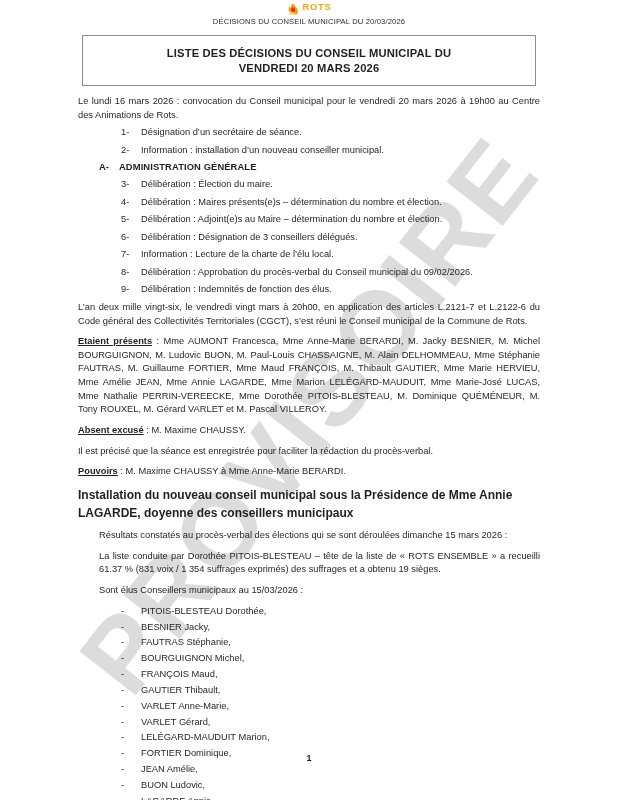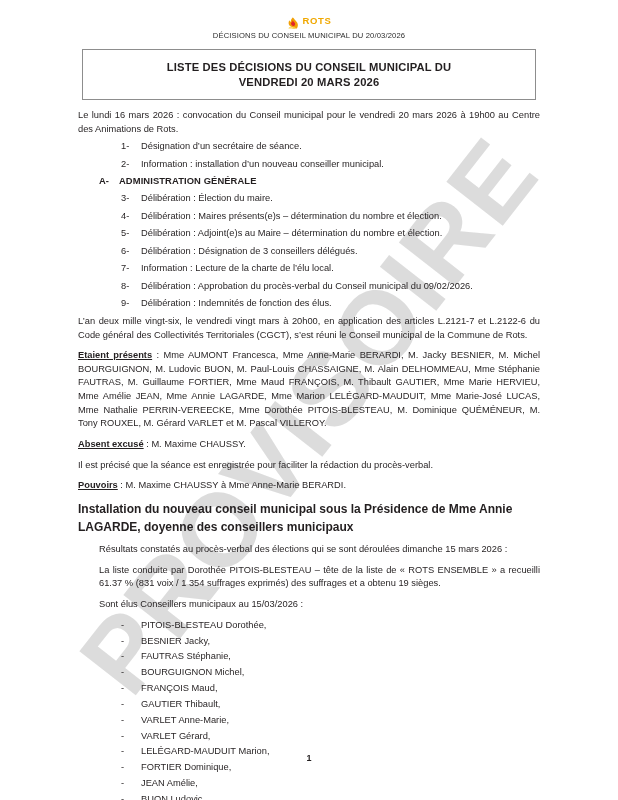--- a/index.html
+++ b/index.html
@@ -48,21 +48,21 @@
   
   .content {
     position: relative;
     z-index: 2;
     padding: 0;
   }
 
   
   .doc-header {
     text-align: center;
-    padding-top: 14px;
+    padding-top: 0;
   }
   .logo-row {
     display: flex;
     justify-content: center;
     align-items: center;
     gap: 4px;
     height: 14px;
   }
   .logo-mark {
     width: 12px;

